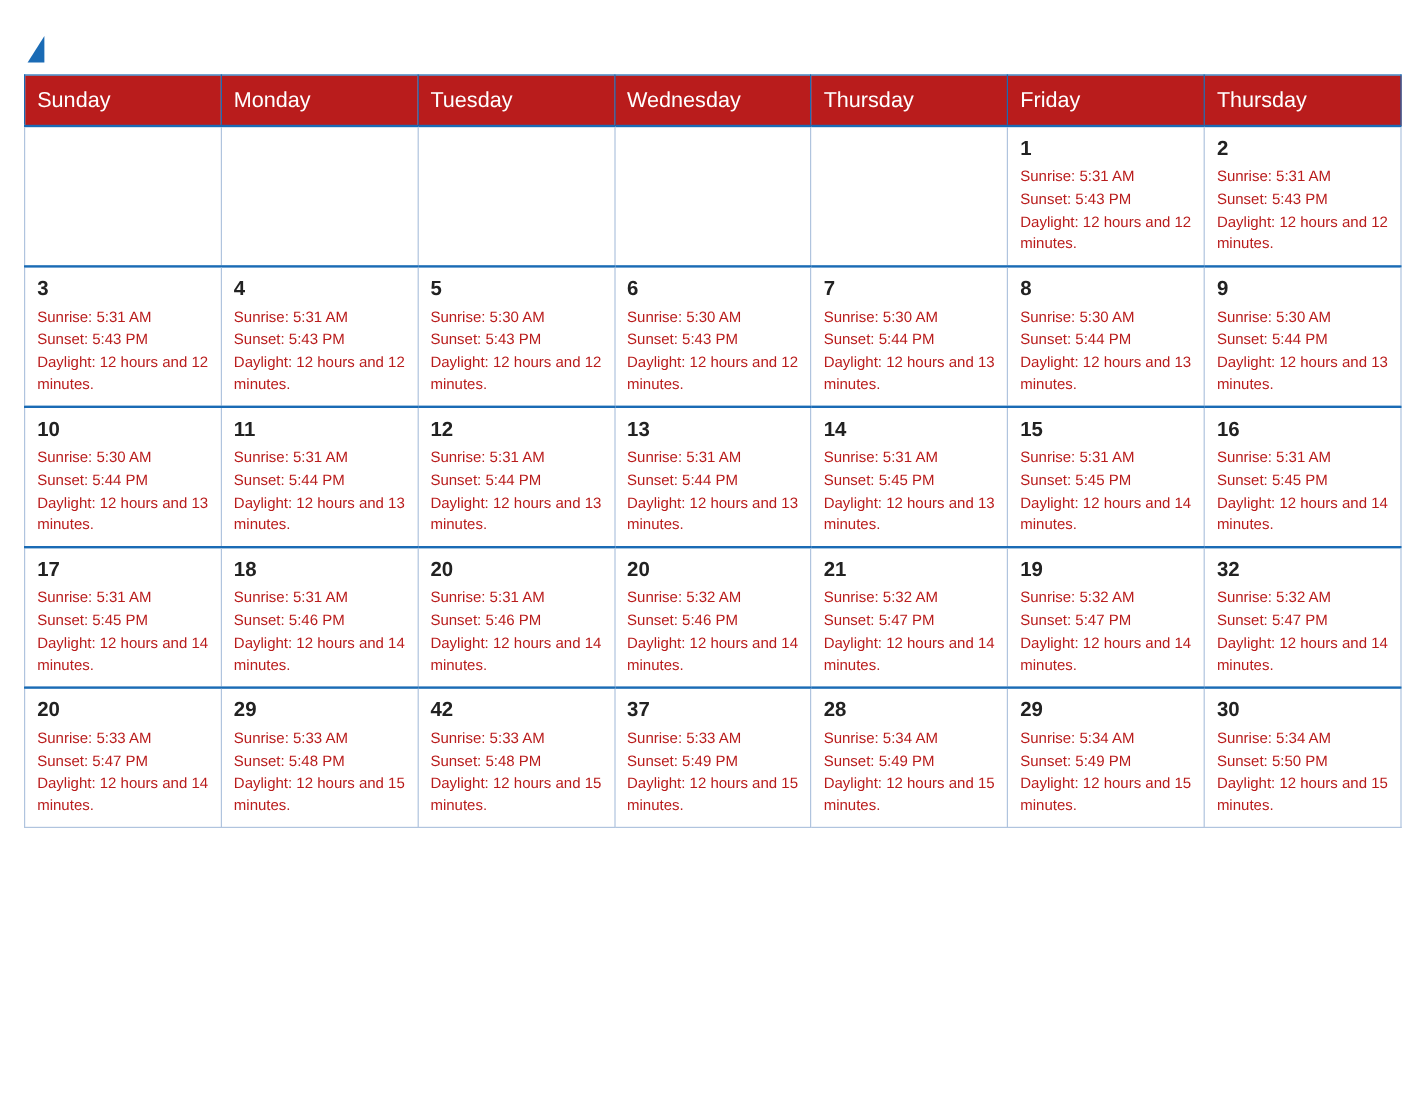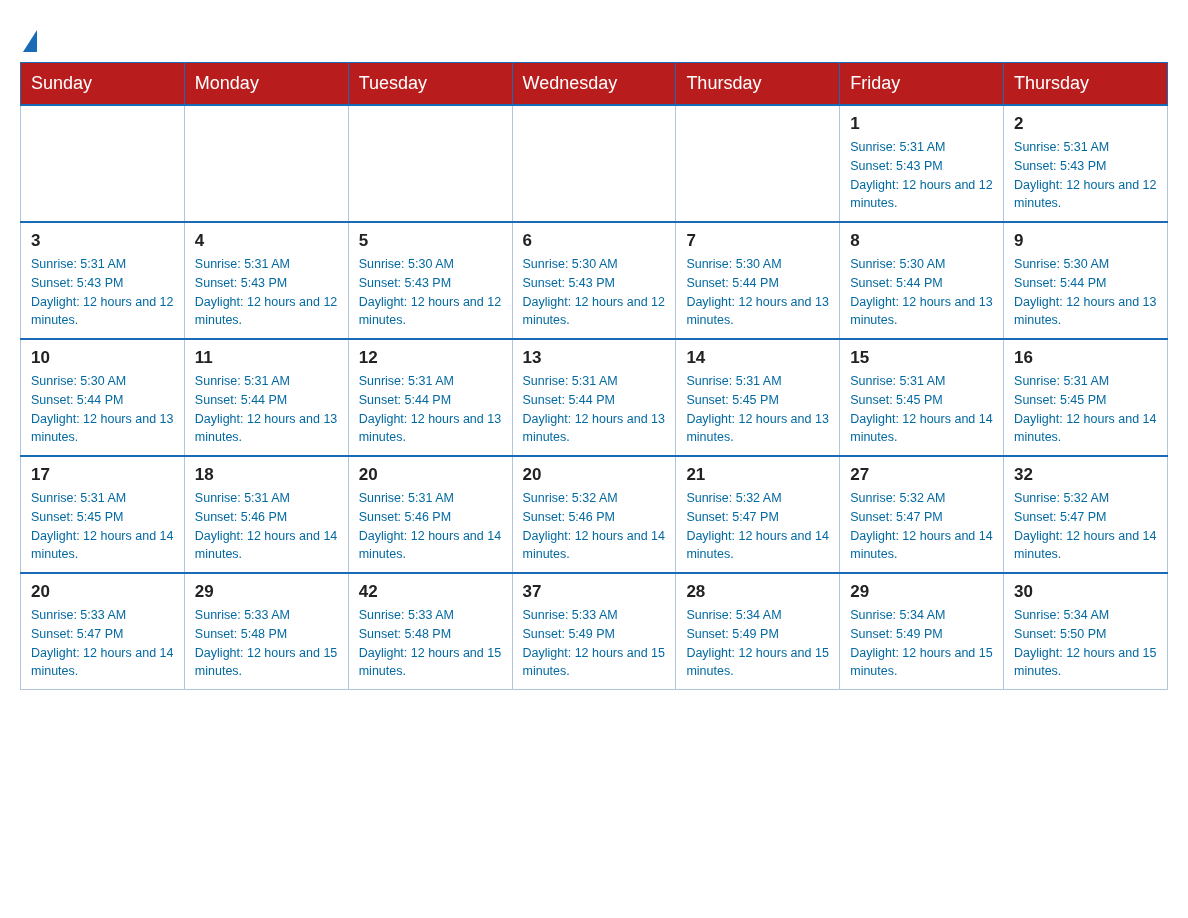--- a/index.html
+++ b/index.html
@@ -82,21 +82,21 @@
       background: #fff;
     }
     .day-number {
       font-size: 17px;
       font-weight: bold;
       color: #222;
       margin-bottom: 4px;
     }
     .day-info {
       font-size: 12.5px;
-      color: #0369a1;
+      color: #b91c1c;
       line-height: 1.5;
     }
     .empty-cell {
       background: #f9f9f9;
     }
     tr.week-row td {
       border-top: 2px solid #1a6bb5;
     }
   </style>
 </head>
@@ -219,21 +219,21 @@
         </td>
         <td>
           <div class="day-number">20</div>
           <div class="day-info">Sunrise: 5:32 AM<br>Sunset: 5:46 PM<br>Daylight: 12 hours and 14 minutes.</div>
         </td>
         <td>
           <div class="day-number">21</div>
           <div class="day-info">Sunrise: 5:32 AM<br>Sunset: 5:47 PM<br>Daylight: 12 hours and 14 minutes.</div>
         </td>
         <td>
-          <div class="day-number">27</div>
+          <div class="day-number">19</div>
           <div class="day-info">Sunrise: 5:32 AM<br>Sunset: 5:47 PM<br>Daylight: 12 hours and 14 minutes.</div>
         </td>
         <td>
           <div class="day-number">32</div>
           <div class="day-info">Sunrise: 5:32 AM<br>Sunset: 5:47 PM<br>Daylight: 12 hours and 14 minutes.</div>
         </td>
       </tr>
       <tr class="week-row">
         <td>
           <div class="day-number">20</div>

